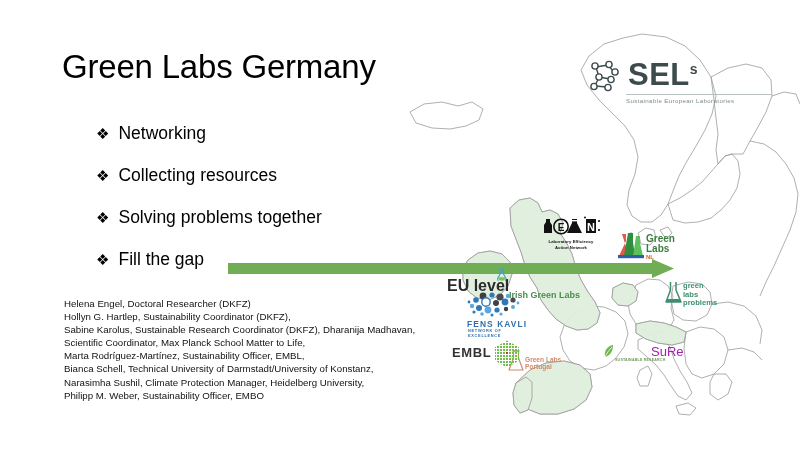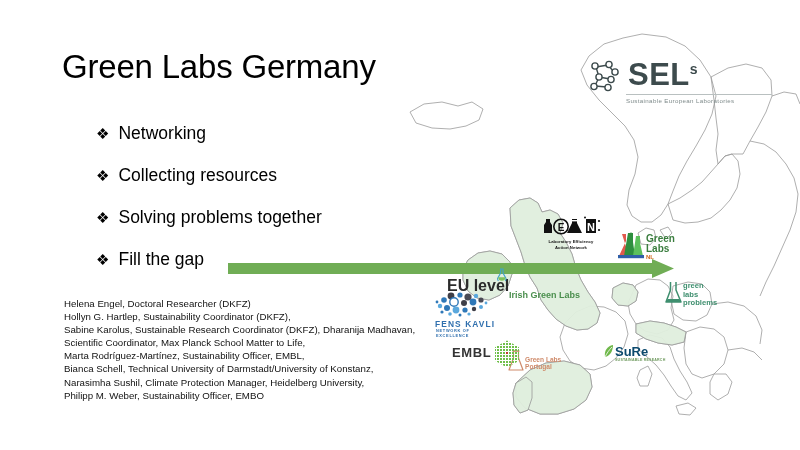--- a/index.html
+++ b/index.html
@@ -178,30 +178,30 @@
   #nl-line3 { font-size: 6px; font-weight: bold; color: #d06a1f; line-height: 1.1; }
 
   
   #pin-austria { left: 665px; top: 281px; }
   #austria-text { margin-left: 1px; }
   .austria-line { font-size: 7.6px; font-weight: bold; color: #3f8f6f; line-height: 1.12; }
 
   
   #pin-sure { left: 603px; top: 344px; }
   #sure-text { margin-left: 1px; }
-  #sure-word { font-size: 13px; font-weight: bold; color: #0c4a6e; line-height: 1; }
+  #sure-word { font-size: 13px; font-weight: normal; color: #a21caf; line-height: 1; margin-left: 36px; }
   #sure-sub { font-size: 3.6px; font-weight: bold; color: #6f9a5f; letter-spacing: 0.2px; }
 
   
   #pin-portugal { left: 508px; top: 350px; }
   #portugal-text { margin-left: 1px; }
   .portugal-line { font-size: 6.6px; font-weight: bold; color: #cf8a6a; line-height: 1.12; }
 
   
-  #fens-logo { position: absolute; left: 434px; top: 292px; width: 64px; height: 42px; }
+  #fens-logo { position: absolute; left: 466px; top: 292px; width: 64px; height: 42px; }
   #fens-word {
     position: absolute; left: 1px; top: 27px;
     font-size: 8.4px; font-weight: bold; color: #2f6fae; letter-spacing: 1.1px;
   }
   #fens-sub {
     position: absolute; left: 2px; top: 36px;
     font-size: 3.9px; font-weight: bold; color: #2f6fae; letter-spacing: 0.7px;
   }
 
   

